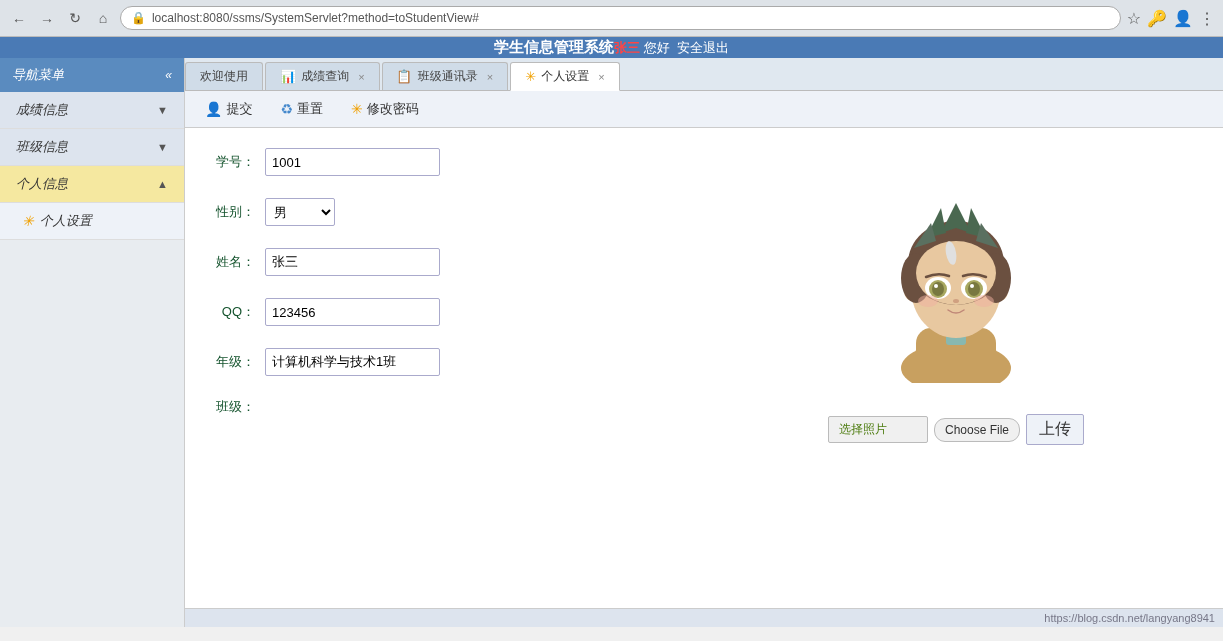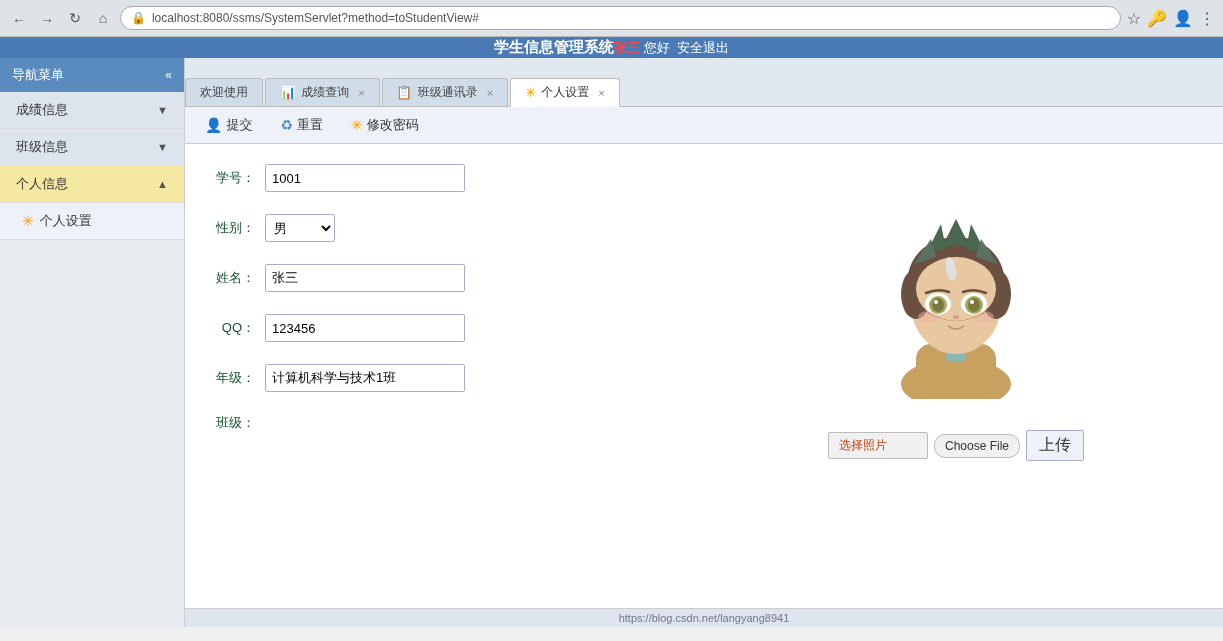--- a/index.html
+++ b/index.html
@@ -56,20 +56,21 @@
       display: flex;
       height: calc(641px - 30px - 42px);
     }
 
     
     .sidebar {
       width: 185px;
       background: #e8ecf0;
       border-right: 1px solid #ccc;
       flex-shrink: 0;
+      font-style: italic;
     }
     .sidebar-header {
       background: #5a8bbf;
       color: white;
       padding: 8px 12px;
       display: flex;
       align-items: center;
       justify-content: space-between;
       font-size: 13px;
     }
@@ -109,21 +110,21 @@
       flex-direction: column;
       background: #f5f5f5;
       overflow: hidden;
     }
 
     
     .tabs-bar {
       display: flex;
       background: #e0e8f0;
       border-bottom: 1px solid #bbb;
-      padding-top: 20px;
+      padding-top: 4px;
     }
     .tab {
       padding: 5px 14px;
       cursor: pointer;
       border: 1px solid #bbb;
       border-bottom: none;
       background: #d0dce8;
       color: #444;
       font-size: 12px;
       margin-right: 2px;
@@ -190,21 +191,21 @@
       color: #14532d;
       font-size: 13px;
       flex-shrink: 0;
     }
     .form-input {
       height: 28px;
       border: 1px solid #aac;
       border-radius: 2px;
       padding: 0 6px;
       font-size: 13px;
-      width: 200px;
+      width: 175px;
       font-family: inherit;
     }
     .form-select {
       height: 28px;
       border: 1px solid #aac;
       border-radius: 2px;
       padding: 0 4px;
       font-size: 13px;
       width: 70px;
       font-family: inherit;
@@ -226,21 +227,21 @@
       display: flex;
       align-items: center;
       gap: 6px;
       margin-top: 10px;
     }
     .file-label-btn {
       padding: 4px 10px;
       border: 1px solid #bbb;
       background: #f0f0f0;
       font-size: 12px;
-      color: #c2410c;
+      color: #4d7c0f;
       cursor: pointer;
       border-radius: 2px;
       width: 100px;
       white-space: nowrap;
     }
     .choose-file-btn {
       padding: 4px 10px;
       border: 1px solid #bbb;
       background: #f0f0f0;
       font-size: 12px;
@@ -257,21 +258,21 @@
       cursor: pointer;
       border-radius: 2px;
     }
 
     
     .bottom-bar {
       background: #dde4ee;
       padding: 3px 8px;
       font-size: 11px;
       color: #778;
-      text-align: center;
+      text-align: right;
       border-top: 1px solid #ccc;
     }
   </style>
 </head>
 <body>
 
 <div class="browser-chrome">
   <button class="browser-nav-btn">←</button>
   <button class="browser-nav-btn">→</button>
   <button class="browser-nav-btn">↻</button>

